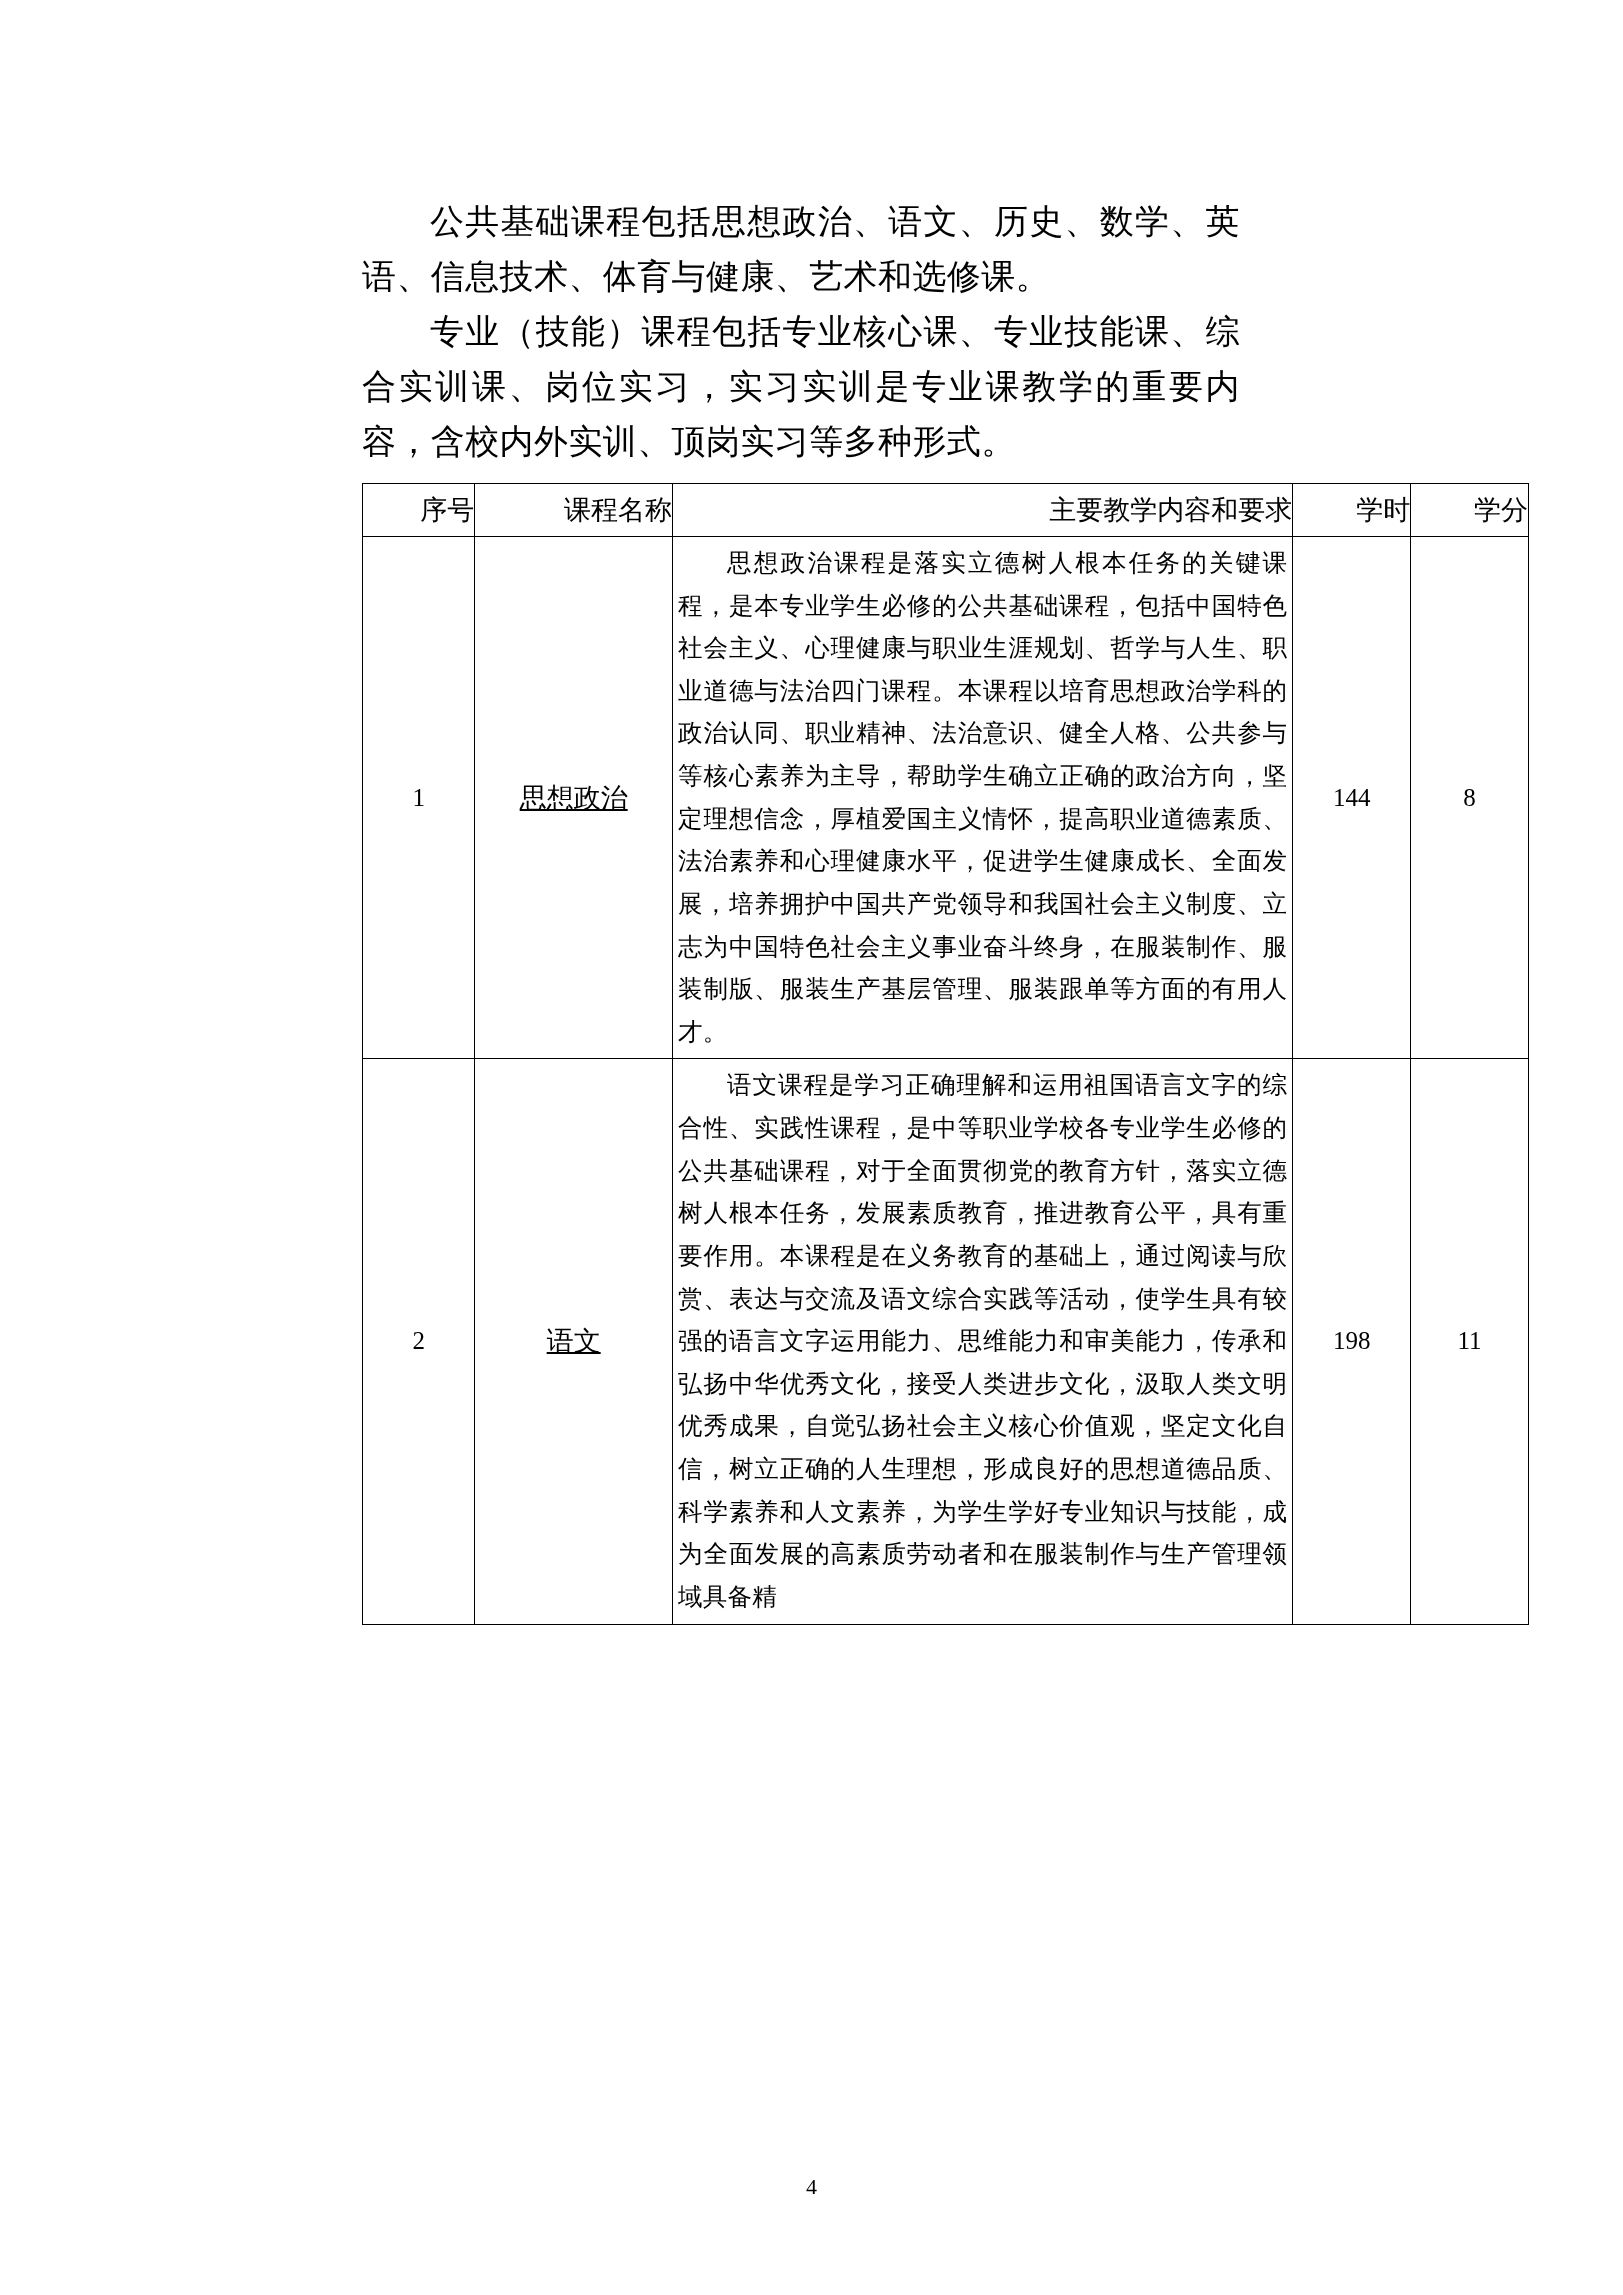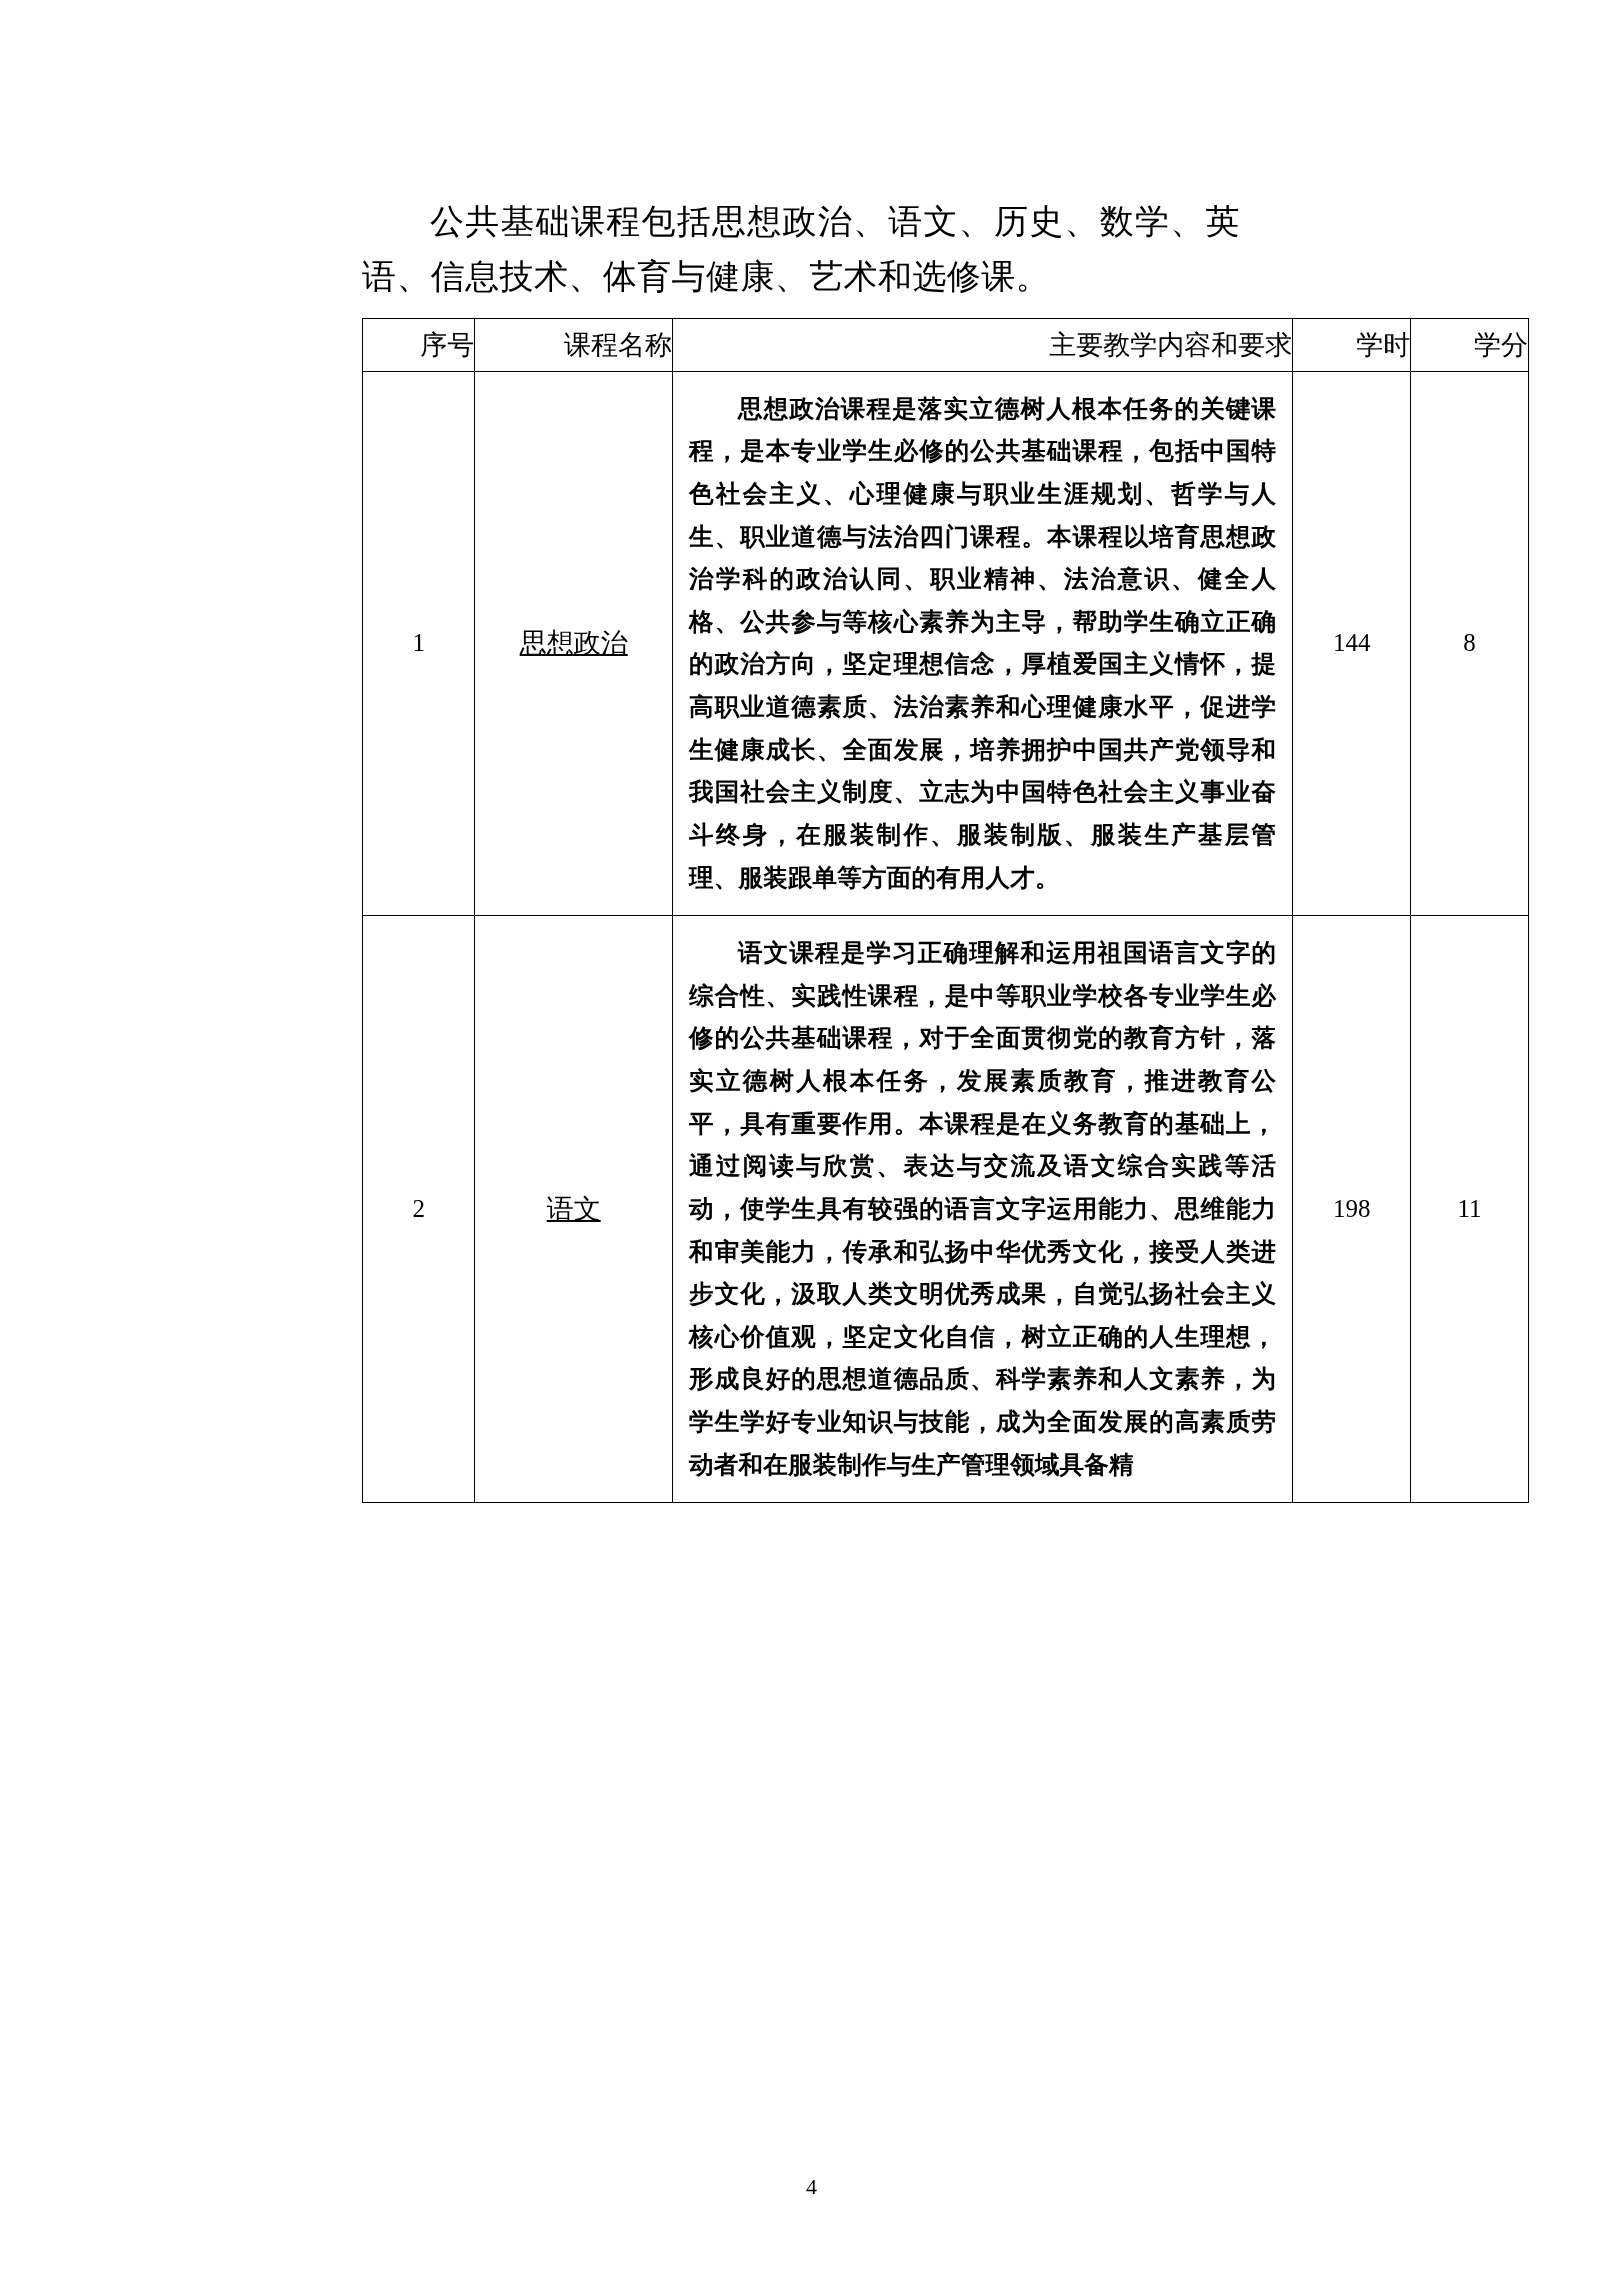--- a/index.html
+++ b/index.html
@@ -75,23 +75,22 @@
     text-decoration: underline;
   }
   td.cell-desc {
     text-align: justify;
     font-size: 24.5px;
     line-height: 1.74;
     padding: 8.5px 10px 10px 10px;
     letter-spacing: 0.2px;
   }
   td.cell-desc p {
-    margin: 16px;
+    margin: 5px;
     text-indent: 2em;
-    font-weight: bold;
   }
   
   tr.row-sep > td {
     border-bottom: 0.8px dashed #000000;
   }
 
   .page-number {
     position: absolute;
     bottom: 95px;
     left: 0;
@@ -101,20 +100,21 @@
     font-family: "Liberation Serif", "DejaVu Serif", serif;
   }
 </style>
 </head>
 <body>
 
 <div class="page">
 
   <div class="body-text">
     <p>公共基础课程包括思想政治、语文、历史、数学、英语、信息技术、体育与健康、艺术和选修课。</p>
+    <p>专业（技能）课程包括专业核心课、专业技能课、综合实训课、岗位实习，实习实训是专业课教学的重要内容，含校内外实训、顶岗实习等多种形式。</p>
   </div>
 
 
 
   <table class="course-table">
     <colgroup>
       <col class="col-no">
       <col class="col-name">
       <col class="col-desc">
       <col class="col-hours">

